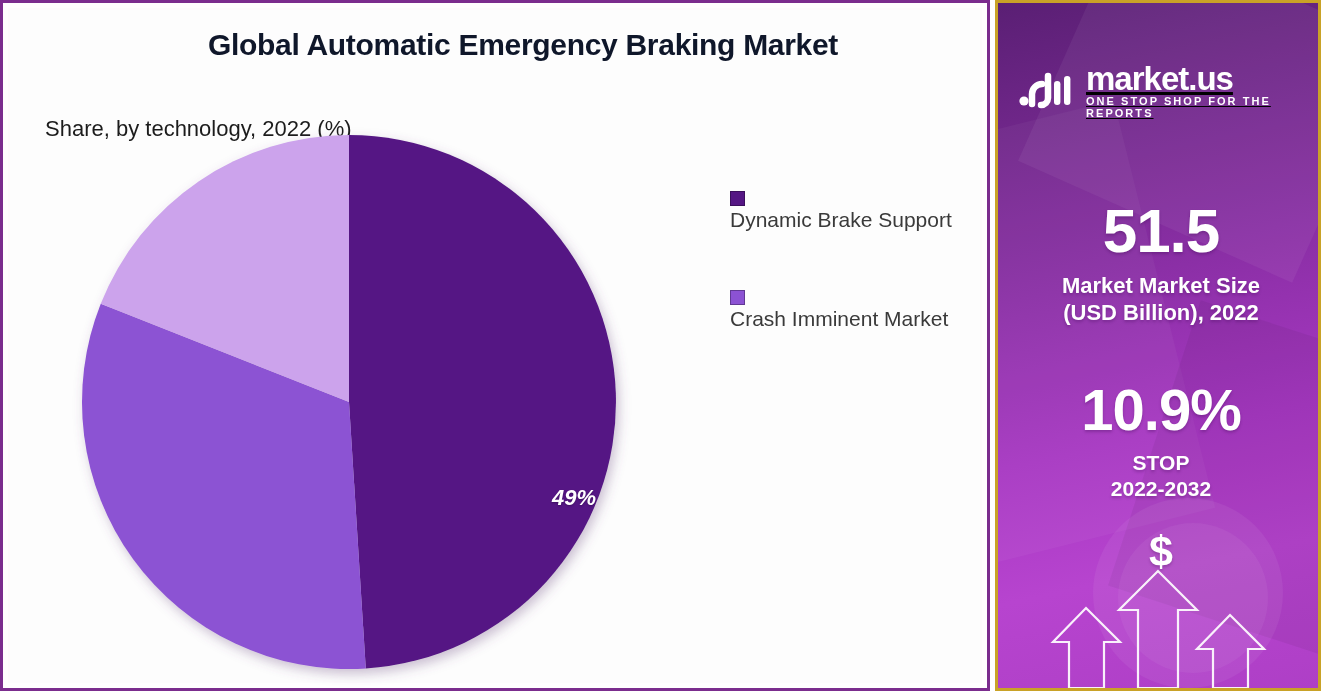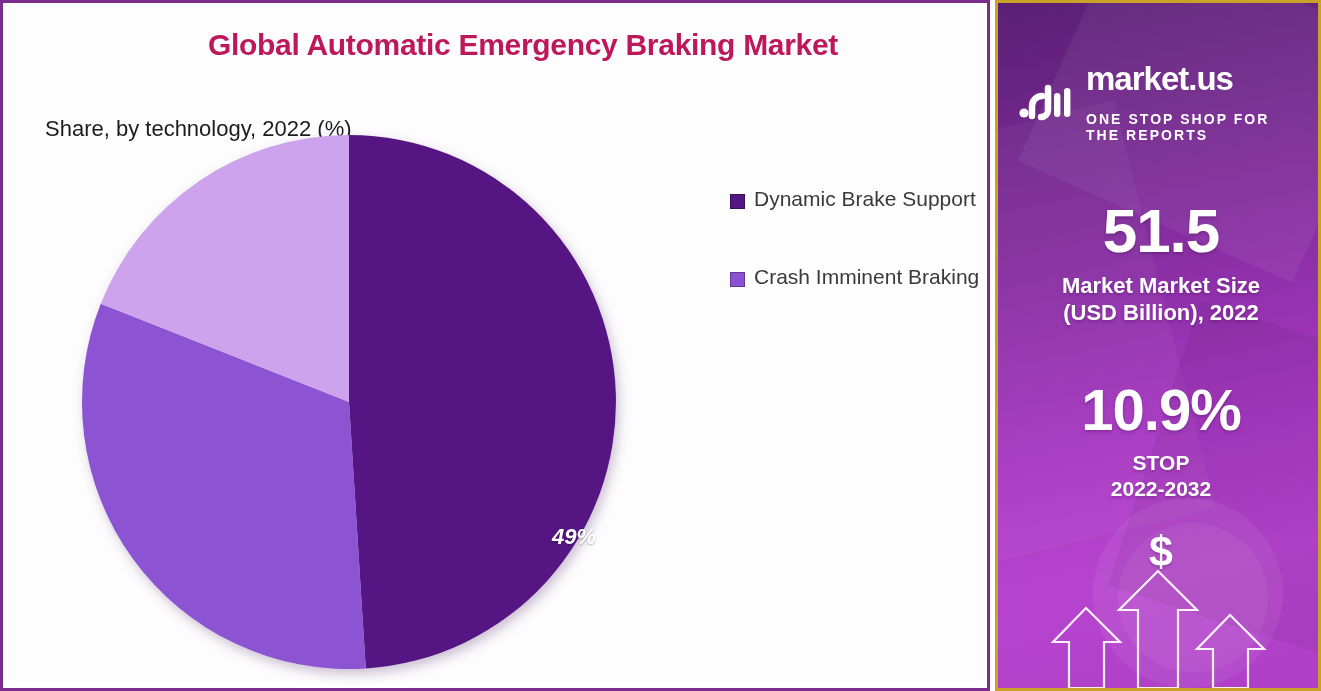--- a/index.html
+++ b/index.html
@@ -6,57 +6,57 @@
   body{width:1321px;height:691px;background:#ffffff;font-family:"Liberation Sans",sans-serif;overflow:hidden;}
   .page{position:relative;width:1321px;height:691px;}
 
   
   .left-panel{position:absolute;left:0;top:0;width:990px;height:691px;box-sizing:border-box;
     border:3px solid #7B2D8E;background:#ffffff;}
   .left-inner{position:absolute;left:4px;top:4px;right:4px;bottom:4px;background:#fdfdfd;
     border:1px solid #ffffff;}
 
   .chart-title{position:absolute;left:160px;top:22px;width:720px;text-align:center;
-    font-size:30px;font-weight:bold;color:#be185d;line-height:1.30;
+    font-size:30px;font-weight:bold;color:#0f172a;line-height:1.30;
     font-family:"Liberation Sans",sans-serif;letter-spacing:-0.3px;}
   .chart-subtitle{position:absolute;left:42px;top:93px;width:400px;text-align:left;
     font-size:22px;color:#1c1c1c;font-family:"Liberation Sans",sans-serif;white-space:nowrap;margin-top:20px;}
 
   .pie-wrap{position:absolute;left:62px;top:118px;width:570px;height:570px;}
   .pie-svg{display:block;}
   .pie-label{position:absolute;left:487px;top:364px;font-size:22px;font-weight:bold;
-    font-style:italic;color:#ffffff;text-shadow:0 1px 2px rgba(0,0,0,.28);margin-top:39px;}
+    font-style:italic;color:#ffffff;text-shadow:0 1px 2px rgba(0,0,0,.28);}
 
   
   .legend{position:absolute;left:727px;top:182px;width:250px;}
-  .legend-item{display:flex;align-items:center;margin-bottom:50px;}
+  .legend-item{display:flex;align-items:flex-start;margin-bottom:50px;flex-direction:column;}
   .legend-swatch{width:15px;height:15px;flex:0 0 15px;margin-top:6px;margin-right:9px;
     border:1px solid rgba(0,0,0,.30);box-sizing:border-box;}
   .legend-label{font-size:21px;color:#3a3a3a;line-height:1.32;
     font-family:"Liberation Sans",sans-serif;}
 
   
   .right-panel{position:absolute;left:995px;top:0;width:326px;height:691px;box-sizing:border-box;
     border:3px solid #C9A227;overflow:hidden;
     background:linear-gradient(168deg,#5A1F74 0%,#6E2688 16%,#8B2FA6 40%,#A738C2 62%,#B744CF 80%,#AE3FC6 100%);}
   .rp-shapes{position:absolute;inset:0;overflow:hidden;}
   .rp-shapes i{position:absolute;display:block;background:rgba(255,255,255,.055);}
   .s1{width:300px;height:260px;left:60px;top:-30px;transform:rotate(24deg);}
   .s2{width:240px;height:420px;left:-70px;top:120px;transform:rotate(-14deg);background:rgba(255,255,255,.04)!important;}
   .s3{width:260px;height:300px;left:150px;top:330px;transform:rotate(18deg);background:rgba(0,0,0,.05)!important;}
   .s4{width:190px;height:190px;left:95px;top:495px;border-radius:50%;background:rgba(255,255,255,.06)!important;}
   .s5{width:150px;height:150px;left:120px;top:520px;border-radius:50%;background:rgba(255,255,255,.05)!important;}
 
   
   .logo{position:absolute;left:20px;top:57px;width:286px;display:flex;align-items:center;}
   .logo-mark{width:60px;height:44px;flex:0 0 60px;margin-right:8px;}
-  .logo-text-wrap{position:relative;padding-top:2px;}
+  .logo-text-wrap{position:relative;padding-top:2px;text-decoration:underline;}
   .logo-name{font-size:33px;font-weight:bold;color:#ffffff;letter-spacing:-1px;line-height:1;
     font-family:"Liberation Sans",sans-serif;}
-  .logo-tag{font-size:14px;font-weight:bold;color:#ffffff;letter-spacing:2.05px;margin-top:16px;
+  .logo-tag{font-size:11px;font-weight:bold;color:#ffffff;letter-spacing:2.05px;margin-top:0;
     font-family:"Liberation Sans",sans-serif;}
 
   .stat-block{position:absolute;left:0;width:326px;text-align:center;color:#ffffff;
     text-shadow:0 2px 3px rgba(60,10,80,.30);}
   .stat-a{top:197px;}
   .stat-b{top:378px;}
   .stat-value{font-size:62px;font-weight:bold;line-height:1;letter-spacing:-1px;
     font-family:"Liberation Sans",sans-serif;}
   .stat-caption{font-size:22px;font-weight:bold;line-height:1.22;margin-top:11px;
     font-family:"Liberation Sans",sans-serif;}
@@ -100,21 +100,21 @@
       <div class="pie-label">49%</div>
     </div>
 
     <div class="legend">
       <div class="legend-item">
         <span class="legend-swatch" style="background:#551684"></span>
         <span class="legend-label">Dynamic Brake Support</span>
       </div>
       <div class="legend-item">
         <span class="legend-swatch" style="background:#8C52D3"></span>
-        <span class="legend-label">Crash Imminent Braking</span>
+        <span class="legend-label">Crash Imminent Market</span>
       </div>
     </div>
   </div>
 
   <div class="right-panel">
 
     <div class="rp-shapes">
       <i class="s1"></i>
         <i class="s2"></i>
         <i class="s3"></i>

